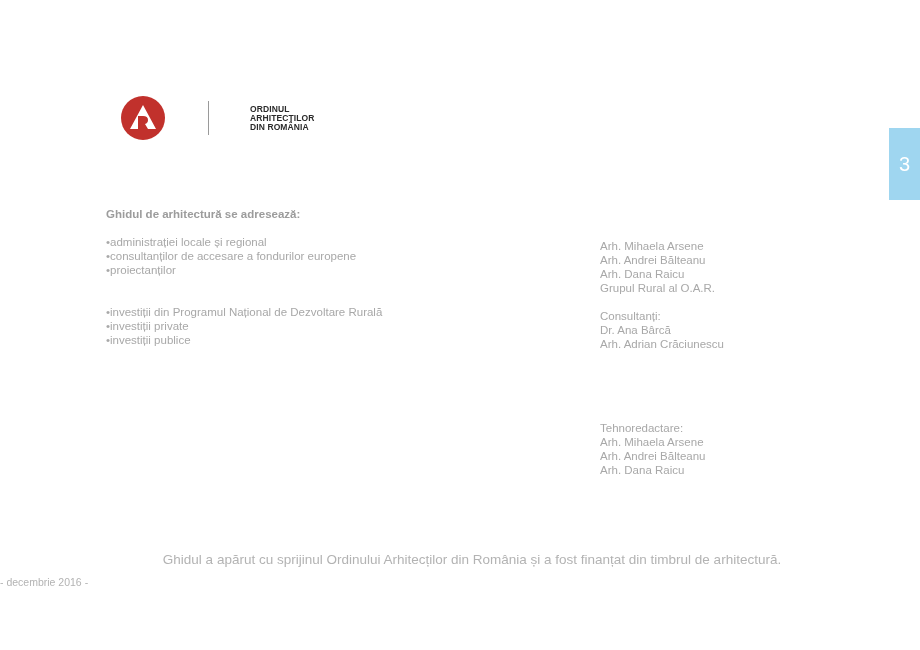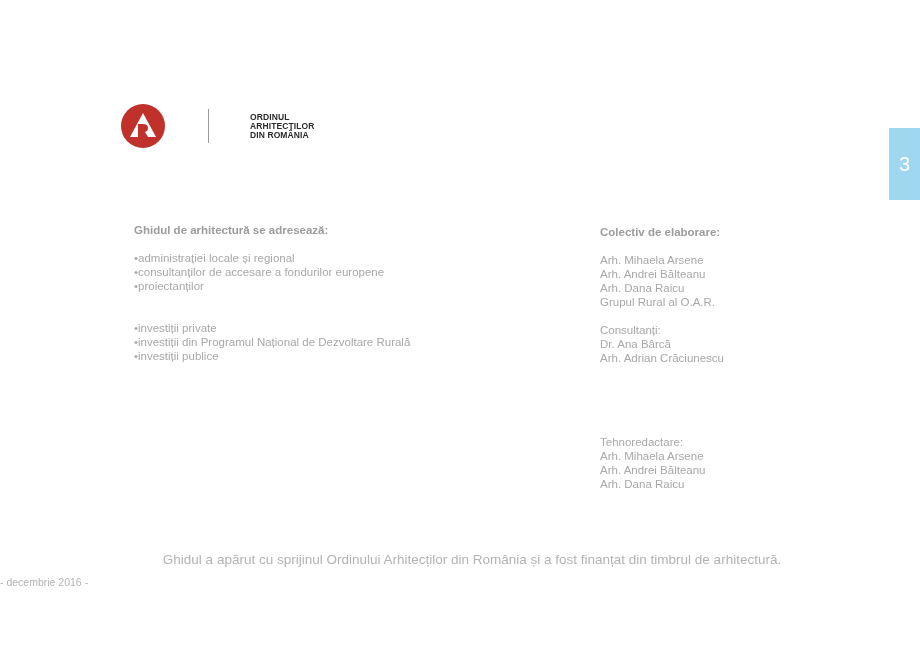--- a/index.html
+++ b/index.html
@@ -2,31 +2,31 @@
 <html><head>
 <meta charset="utf-8">
 <style>
   html, body { margin: 0; padding: 0; }
   body {
     width: 920px; height: 650px; position: relative; overflow: hidden;
     background: #ffffff;
     font-family: "Liberation Sans", sans-serif;
     color: #a8a8a8;
   }
-  .logo { position: absolute; left: 121px; top: 104px; display: flex; align-items: center; gap: 36px; }
+  .logo { position: absolute; left: 121px; top: 96px; display: flex; align-items: center; gap: 36px; }
   .logo-mark { width: 44px; height: 44px; }
   .logo-divider { width: 1px; height: 34px; background: #9a9a9a; margin-left: 7px; margin-right: 5px; }
   .logo-text { font-size: 8.5px; font-weight: bold; line-height: 9px; color: #2b2b2b; letter-spacing: 0.1px; }
   .page-tab {
     position: absolute; left: 889px; top: 128px; width: 31px; height: 72px;
     background: #9fd6f0; color: #ffffff; font-size: 20px;
     display: flex; align-items: center; justify-content: center;
   }
   .col { position: absolute; font-size: 11.5px; line-height: 14px; }
-  .col-left { left: 106px; top: 223px; width: 420px; margin-left: 28px; }
+  .col-left { left: 106px; top: 207px; width: 420px; }
   .col-right { left: 600px; top: 225px; width: 220px; }
   .line { height: 14px; white-space: nowrap; }
   .bold { font-weight: bold; color: #9c9c9c; }
   .gap { height: 14px; }
   .footer-main {
     position: absolute; left: 0; top: 552px; width: 944px; text-align: center;
     font-size: 13.5px; color: #b3b3b3;
   }
   .footer-date {
     position: absolute; left: 0; top: 576px; width: 876px; 
@@ -55,28 +55,27 @@
 </div>
 
 <div class="col col-left">
   <div class="line bold">Ghidul de arhitectură se adresează:</div>
   <div class="gap"></div>
   <div class="line">•administrației locale și regional</div>
   <div class="line">•consultanților de accesare a fondurilor europene</div>
   <div class="line">•proiectanților</div>
   <div class="gap"></div>
   <div class="gap"></div>
+  <div class="line">•investiții din Programul Național de Dezvoltare Rurală</div>
   <div class="line">•investiții private</div>
-  <div class="line">•investiții din Programul Național de Dezvoltare Rurală</div>
   <div class="line">•investiții publice</div>
   <div class="gap"></div>
 </div>
 
 <div class="col col-right">
-  <div class="line bold">Colectiv de elaborare:</div>
   <div class="gap"></div>
   <div class="line">Arh. Mihaela Arsene</div>
   <div class="line">Arh. Andrei Bălteanu</div>
   <div class="line">Arh. Dana Raicu</div>
   <div class="line">Grupul Rural al O.A.R.</div>
   <div class="gap"></div>
   <div class="line">Consultanți:</div>
   <div class="line">Dr. Ana Bârcă</div>
   <div class="line">Arh. Adrian Crăciunescu</div>
   <div class="gap"></div>

